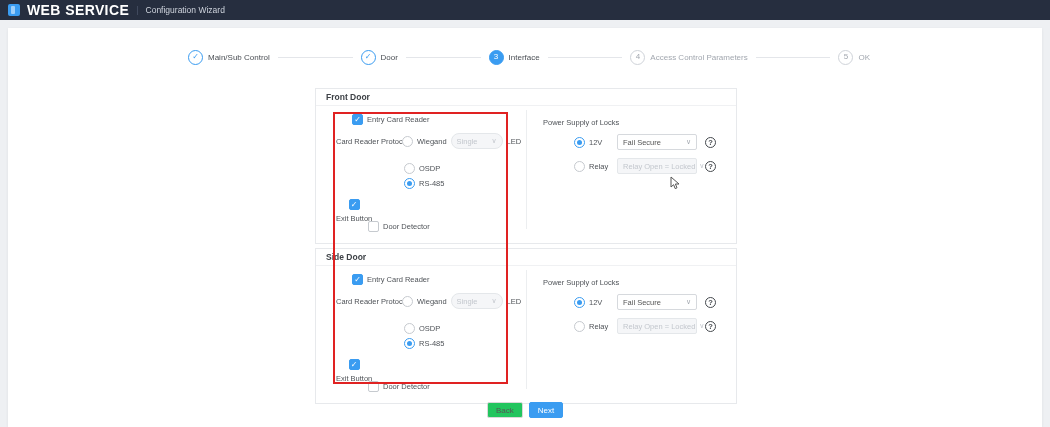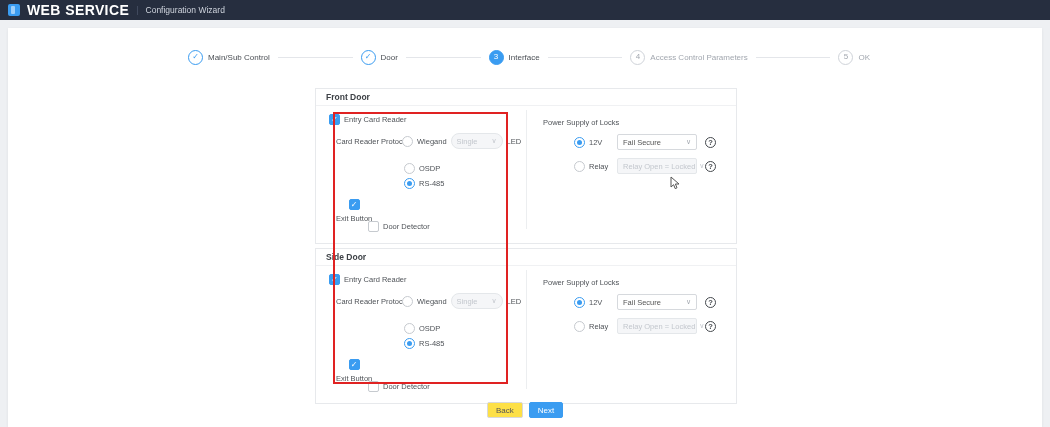--- a/index.html
+++ b/index.html
@@ -40,21 +40,21 @@
   
   .panel{position:absolute;left:307px;width:422px;height:156px;border:1px solid #e7e9ec;background:#fff;}
   .panel-front{top:60px;}
   .panel-side{top:220px;}
   .panel-header{height:17px;line-height:16px;padding-left:10px;font-size:8.5px;font-weight:bold;
                 color:#3e4247;border-bottom:1px solid #f0f1f3;}
   .panel-body{position:relative;height:127px;}
   .vdiv{position:absolute;left:210px;top:4px;bottom:4px;width:1px;background:#eceef0;}
 
   .row{position:absolute;display:flex;align-items:center;gap:4px;font-size:7.5px;color:#4f5358;white-space:nowrap;}
-  .r-entry{left:13px;top:7px;height:13px;}
+  .r-entry{left:36px;top:7px;height:13px;}
   .r-proto{left:20px;top:27px;height:16px;}
   .r-osdp{left:88px;top:56px;height:13px;}
   .r-rs485{left:88px;top:71px;height:13px;}
   .r-exit{left:20px;top:93px;height:13px;flex-direction:column;}
   .r-detector{left:20px;top:114px;height:13px;padding-left:32px;}
   .r-psl{left:227px;top:10px;height:12px;}
   .r-12v{left:258px;top:28px;height:16px;}
   .r-relay{left:258px;top:52px;height:16px;}
 
   .proto-label{width:62px;flex:0 0 auto;}
@@ -81,21 +81,21 @@
   .sel[data-state="true"] .chev{color:#c3c7cd;}
 
   .help{width:11px;height:11px;border-radius:50%;border:1px solid #45494e;color:#45494e;
         font-size:7.5px;font-weight:bold;display:inline-flex;align-items:center;justify-content:center;
         flex:0 0 auto;margin-left:4px;}
 
   
   .footer{position:absolute;left:0;right:0;top:374px;display:flex;justify-content:center;gap:6px;}
   .btn{height:16px;padding:0 8px;font-size:8px;font-family:"Liberation Sans",sans-serif;
        border-radius:2px;display:inline-flex;align-items:center;cursor:pointer;}
-  .btn-back{background:#fde047;border:1px solid #d9d9d9;color:#555;}
+  .btn-back{background:#22c55e;border:1px solid #d9d9d9;color:#555;}
   .btn-next{background:var(--accent);border:1px solid var(--accent);color:#fff;}
 
   
   .red-rect{position:absolute;left:333px;top:112px;width:175px;height:272px;
             border:2px solid var(--highlight);pointer-events:none;z-index:20;}
   .cursor{position:absolute;left:670px;top:176px;z-index:21;pointer-events:none;}
 </style>
 </head>
 <body>
 

